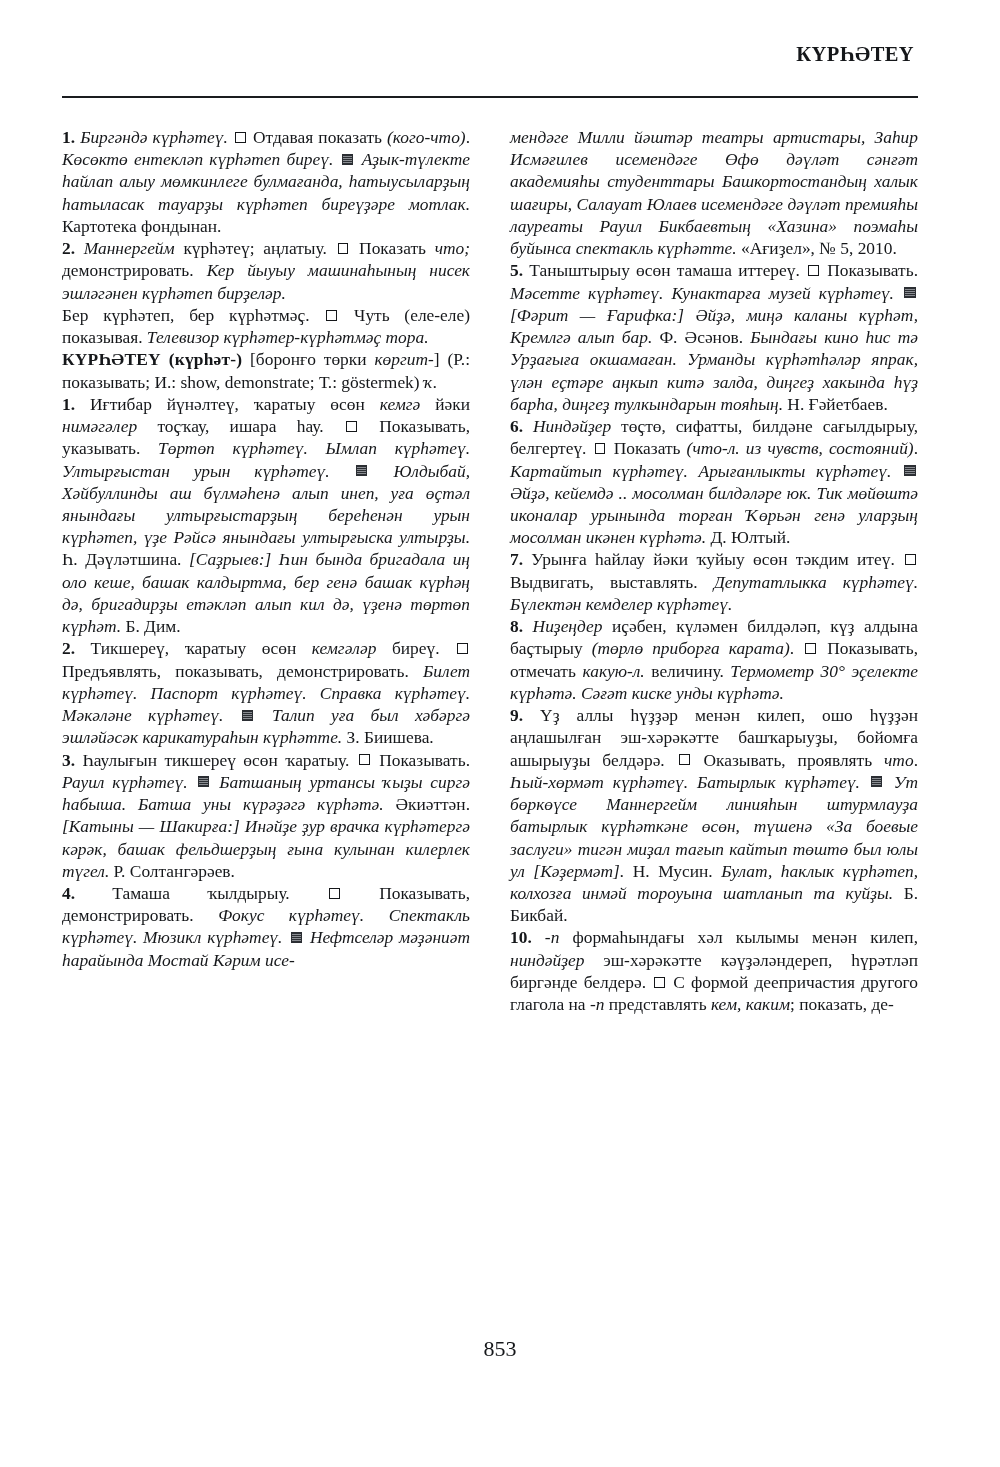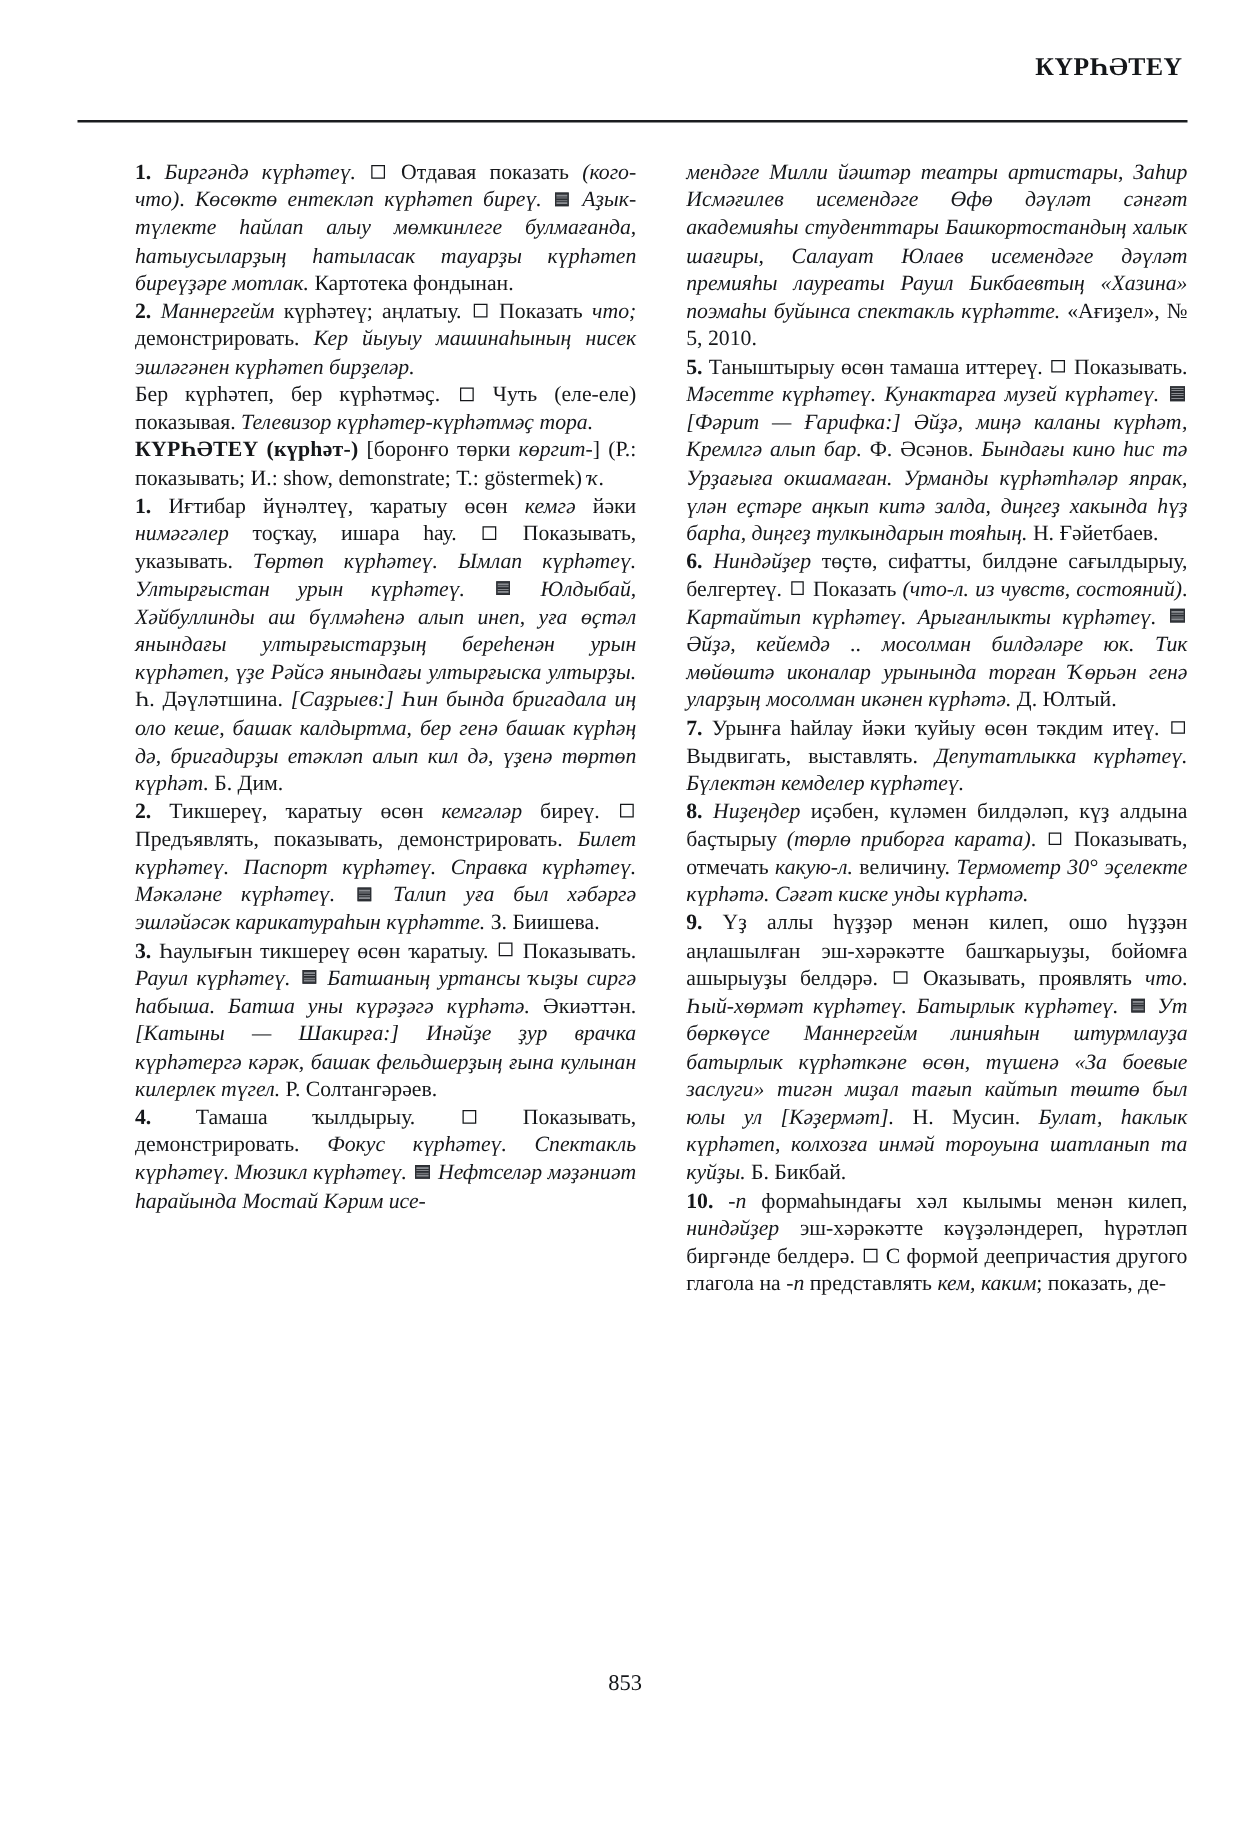--- a/index.html
+++ b/index.html
@@ -14,21 +14,21 @@
     color: #15171a;
     position: relative;
     overflow: hidden;
   }
   .page {
     position: absolute;
     left: 0; top: 0;
     width: 1000px;
     height: 1467px;
     box-sizing: border-box;
-    padding: 44px 50px 0 62px;
+    padding: 44px 82px 0 62px;
   }
   
   .runhead {
     height: 46px;
     display: flex;
     align-items: flex-start;
     justify-content: flex-end;
   }
   .runhead-text {
     font-size: 20.5px;
@@ -40,21 +40,20 @@
   .rule {
     border-top: 2.2px solid #1a1c1f;
     margin: 6px 0 0 0;
     width: 100%;
   }
   
   .columns {
     display: flex;
     margin-top: 28px;
     height: 1240px;
-    margin-left: 46px;
   }
   .col {
     width: 416px;
     font-size: 17.4px;
     line-height: 1.278;
     text-align: justify;
     text-justify: inter-word;
     hyphens: manual;
   }
   .col-left { margin-right: 40px; }
@@ -98,21 +97,21 @@
     vertical-align: 0.02em;
     margin: 0 0.14em;
   }
   
   .folio {
     position: absolute;
     left: 0;
     top: 1336px;
     width: 1000px;
     text-align: center;
-    font-size: 18px;
+    font-size: 22px;
   }
 </style>
 </head>
 <body>
 
 <div class="page">
 
   <div class="runhead">
     <div class="runhead-text">КҮРҺӘТЕҮ</div>
   </div>

